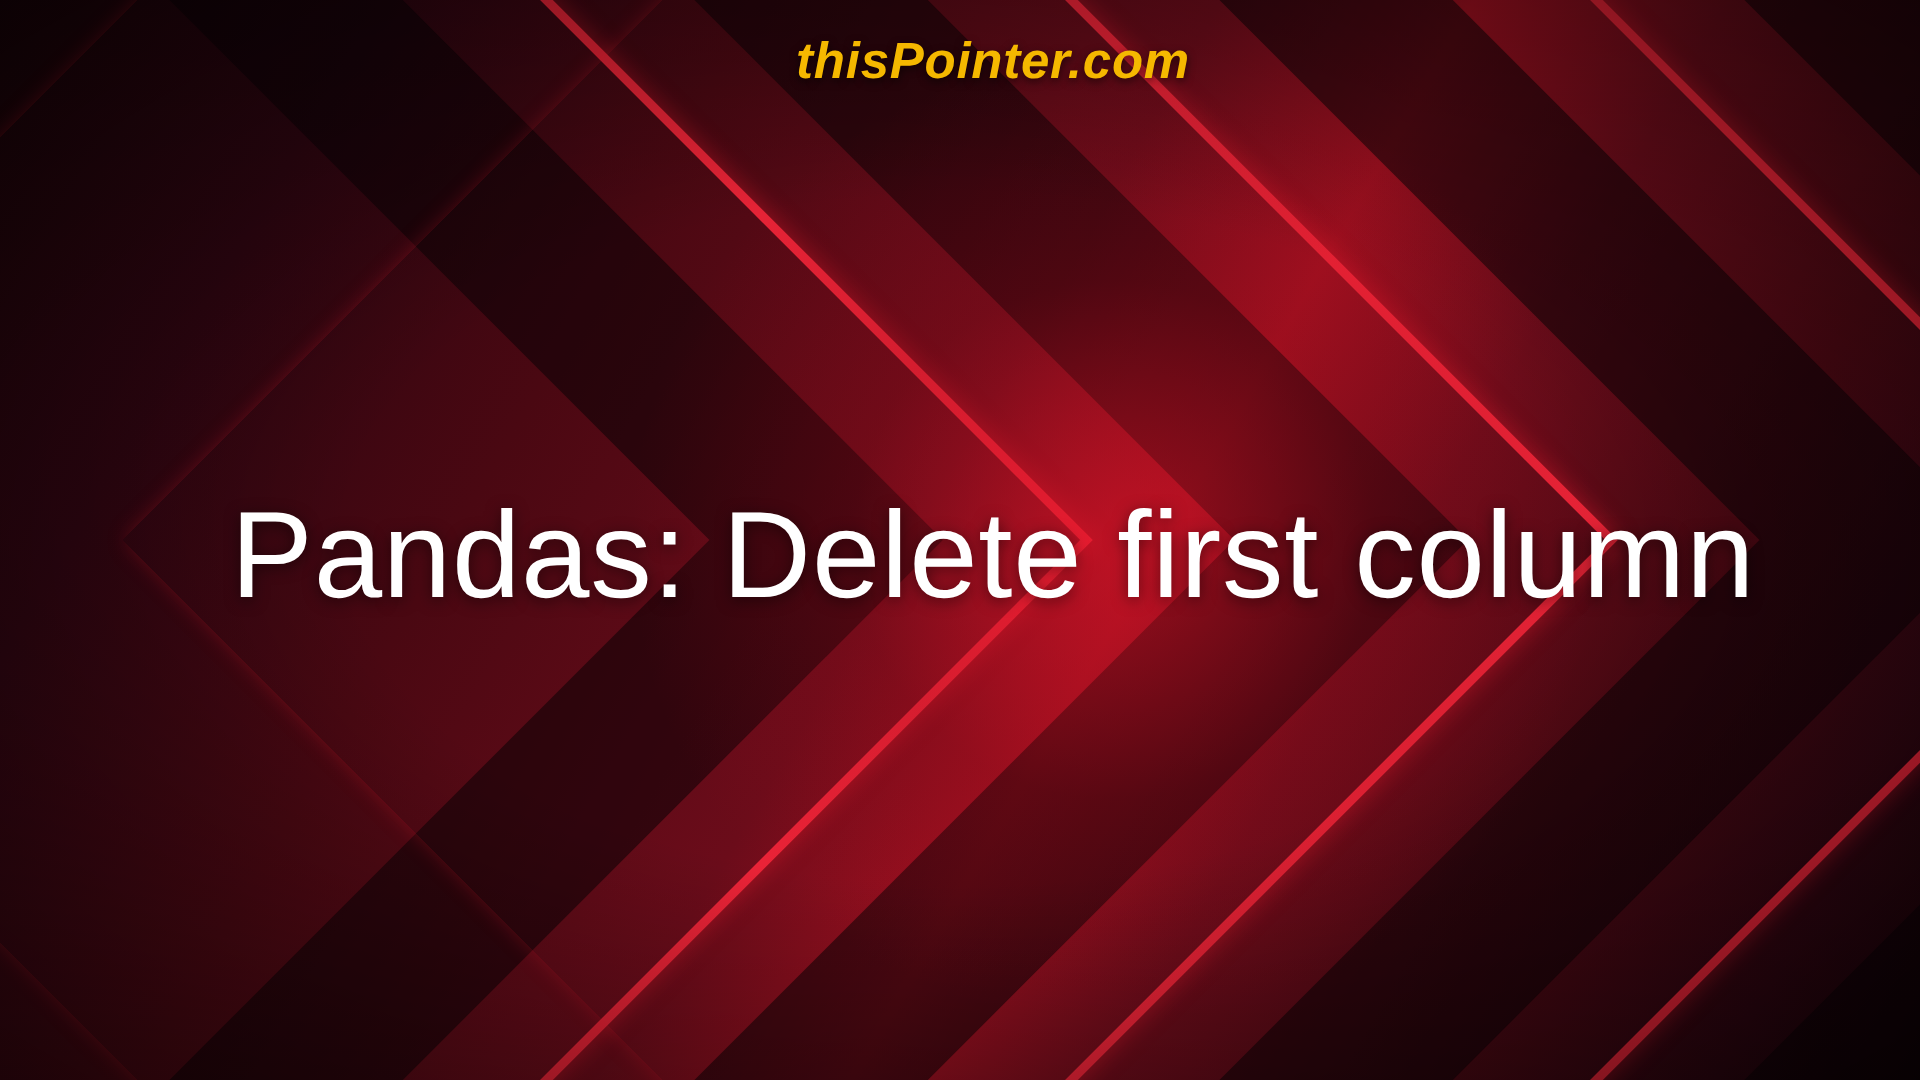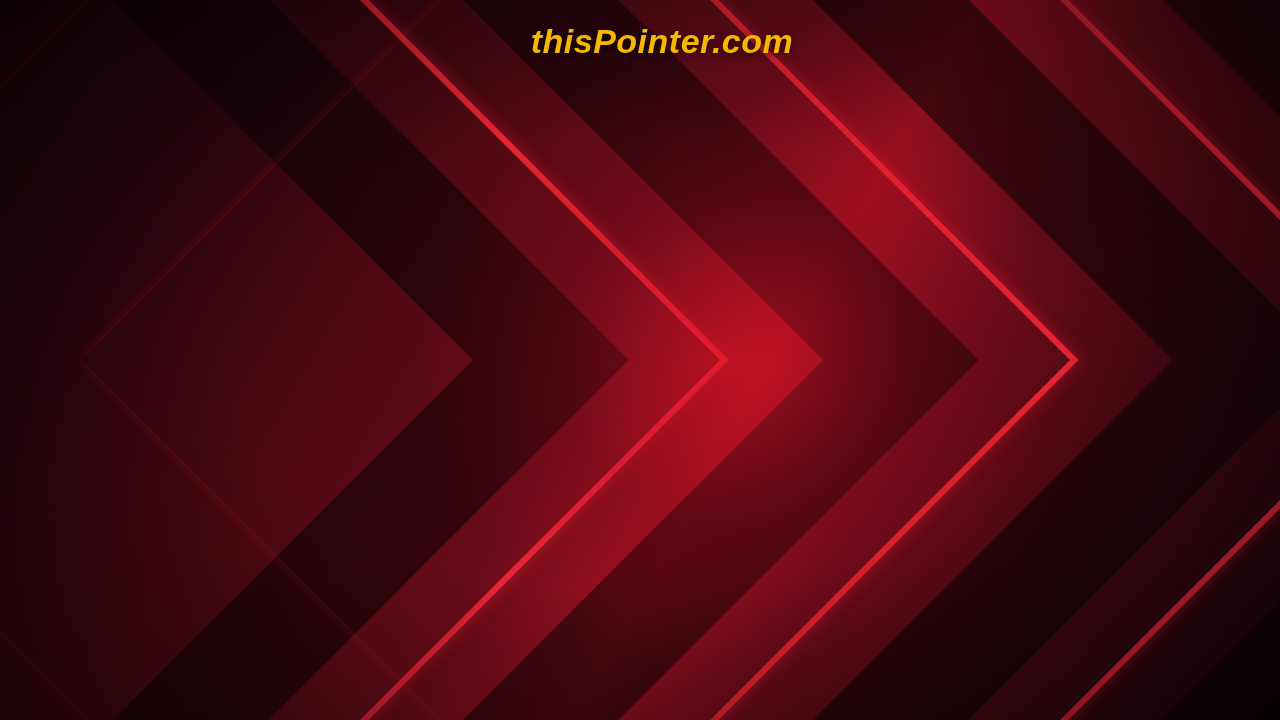--- a/index.html
+++ b/index.html
@@ -140,18 +140,18 @@
     <div class="chev light l4"></div>
   </div>
 
   <div class="glow"></div>
   <div class="vignette"></div>
 
   <div class="content">
     <div class="brand">thisPointer.com</div>
     <div class="title-wrap">
       <div class="title">
-        <br>
+        <span>Pandas: Delete first column</span><br>
       </div>
     </div>
   </div>
 
 </div>
 
 </body></html>

